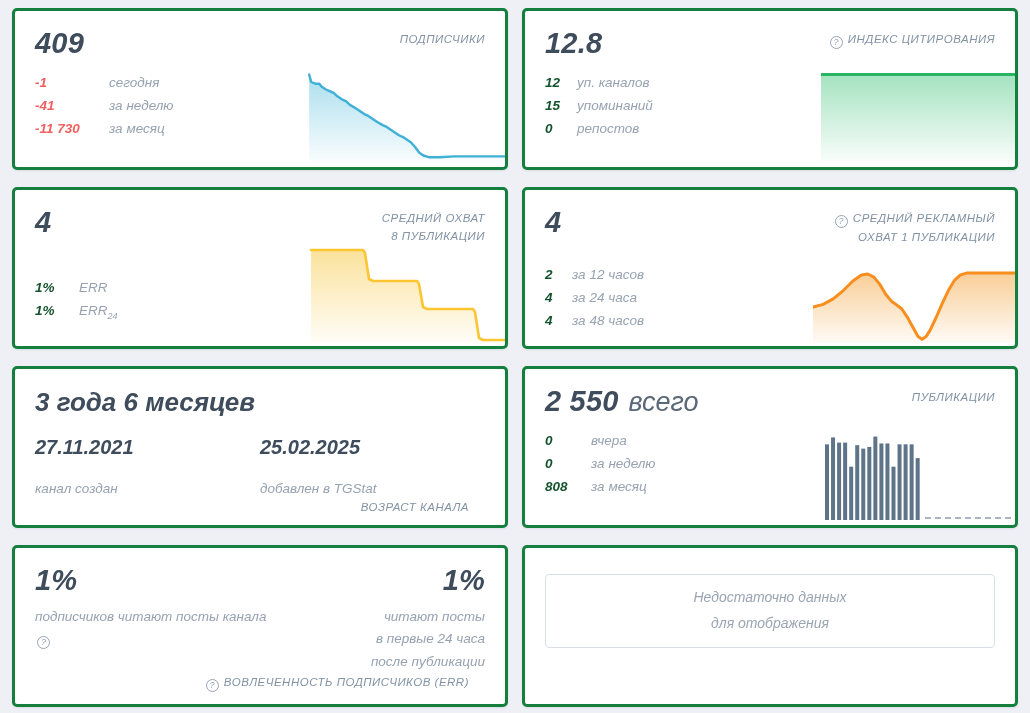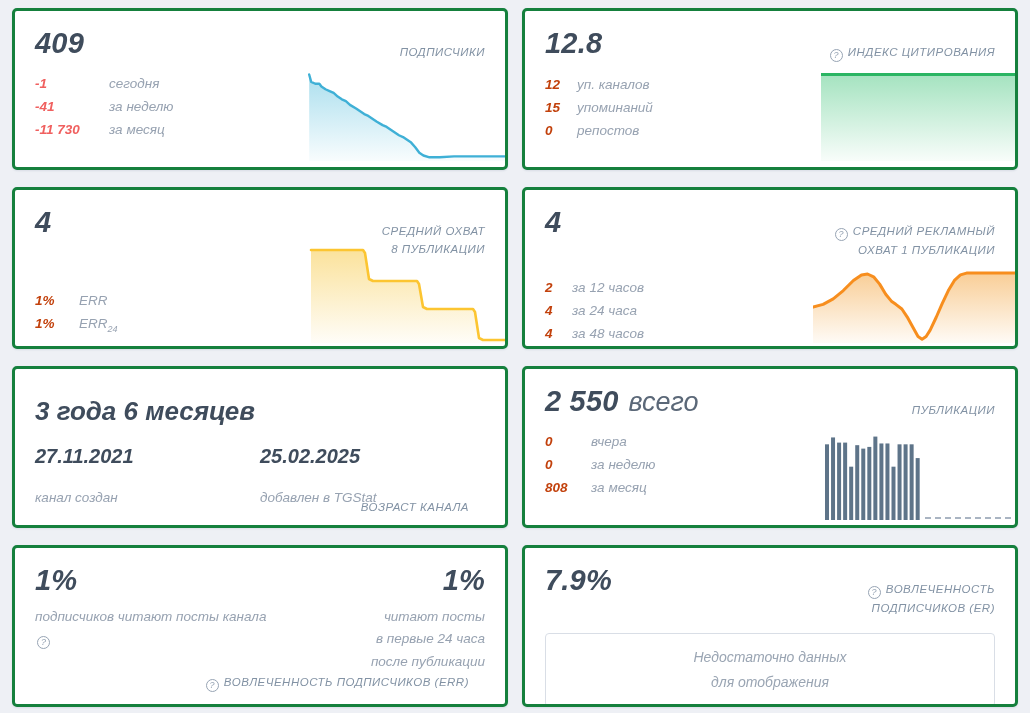--- a/index.html
+++ b/index.html
@@ -30,49 +30,49 @@
   }
   .card-top{display:flex;justify-content:space-between;align-items:flex-start;}
   .big{
     font-size:29px;font-weight:700;color:#3f4c5c;
     margin-top:6px;letter-spacing:.2px;white-space:nowrap;
   }
   .big-row{display:flex;align-items:flex-end;gap:10px;margin-top:6px;}
   .big-suffix{font-size:27px;font-weight:400;color:#5b6878;}
   .title{
     text-align:right;font-size:11.5px;color:#8292a4;
-    letter-spacing:.5px;line-height:1.6;margin-top:22px;
+    letter-spacing:.5px;line-height:1.6;margin-top:9px;
     position:relative;z-index:3;
   }
   .help{
     display:inline-block;width:13px;height:13px;line-height:11px;
     text-align:center;border:1px solid #97a4b4;border-radius:50%;
     font-size:9px;color:#97a4b4;margin-right:5px;vertical-align:-2px;
     box-sizing:border-box;cursor:pointer;
   }
   .stats{margin-top:15px;position:relative;z-index:2;}
   .stat{display:flex;margin-bottom:8px;font-size:13.5px;white-space:nowrap;}
-  .sv{font-weight:700;color:#c2410c;min-width:var(--vw,40px);}
+  .sv{font-weight:700;color:#14532d;min-width:var(--vw,40px);}
   .sv.red{color:#f0605f;}
   .sl{color:#97a2b1;text-align:center;}
   .sl sub{font-size:9px;}
   .card-subs{--vw:74px;}
   .card-cit{--vw:32px;}
   .card-reach{--vw:44px;}
   .card-ad{--vw:27px;}
   .card-pub{--vw:46px;}
   .chart{position:absolute;z-index:1;}
   .chart svg{display:block;width:100%;height:100%;}
   .chart-subs{right:0;bottom:6px;width:204px;height:92px;}
   .chart-cit{right:0;bottom:6px;width:194px;height:90px;}
   .chart-reach{right:0;bottom:3px;width:200px;height:100px;}
   .chart-ad{right:0;bottom:3px;width:202px;height:92px;}
   .chart-pub{right:4px;bottom:5px;width:186px;height:86px;}
   
-  .age-big{font-size:26px;font-weight:700;color:#3f4c5c;margin-top:17px;}
+  .age-big{font-size:26px;font-weight:700;color:#3f4c5c;margin-top:8px;}
   .dates{display:flex;margin-top:18px;}
   .date-block{width:235px;}
   .dv{font-size:20px;font-weight:700;color:#3f4c5c;}
   .dl{font-size:13.5px;color:#97a2b1;margin-top:22px;}
   .footer-label{
     position:absolute;right:36px;bottom:12px;
     font-size:11.5px;color:#8292a4;letter-spacing:.5px;
   }
   
   .err-cols{display:flex;justify-content:space-between;}
@@ -310,26 +310,19 @@
           <div>после публикации</div>
         </div>
       </div>
     </div>
     <div class="footer-label">
       <span class="help">?</span><span>ВОВЛЕЧЕННОСТЬ ПОДПИСЧИКОВ (ERR)</span>
     </div>
   </div>
 
   <div class="card">
-    <div class="card-top">
-      <div class="big">7.9%</div>
-      <div class="title">
-        <div><span class="help">?</span><span>ВОВЛЕЧЕННОСТЬ</span></div>
-        <div>ПОДПИСЧИКОВ (ER)</div>
-      </div>
-    </div>
     <div class="empty-box">
       <div>Недостаточно данных</div>
       <div>для отображения</div>
     </div>
   </div>
 
 </div>
 
 </body></html>

